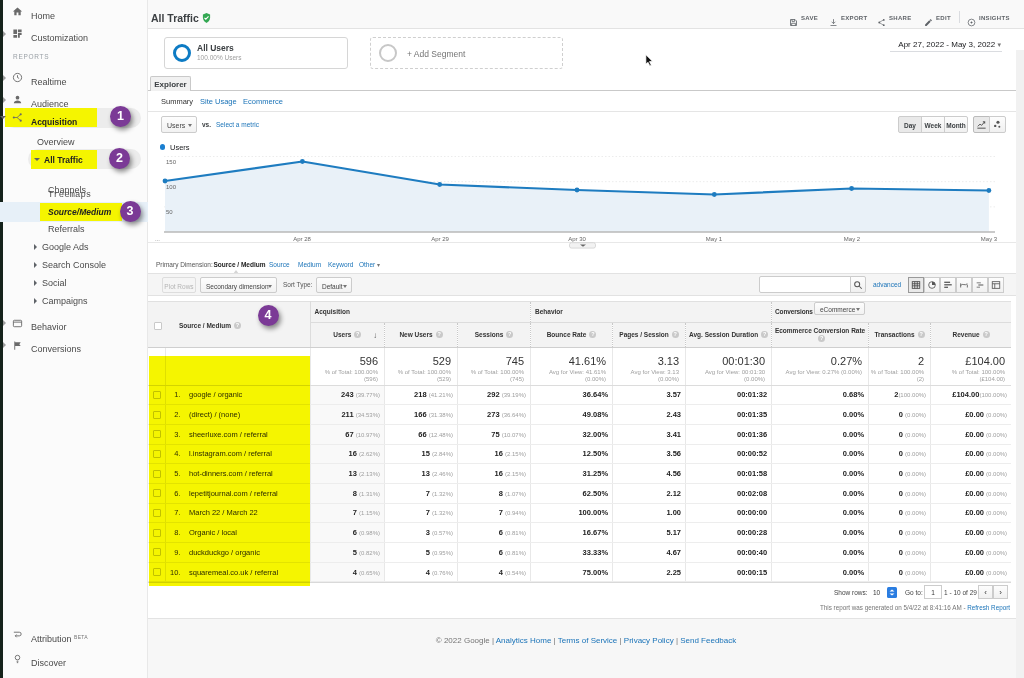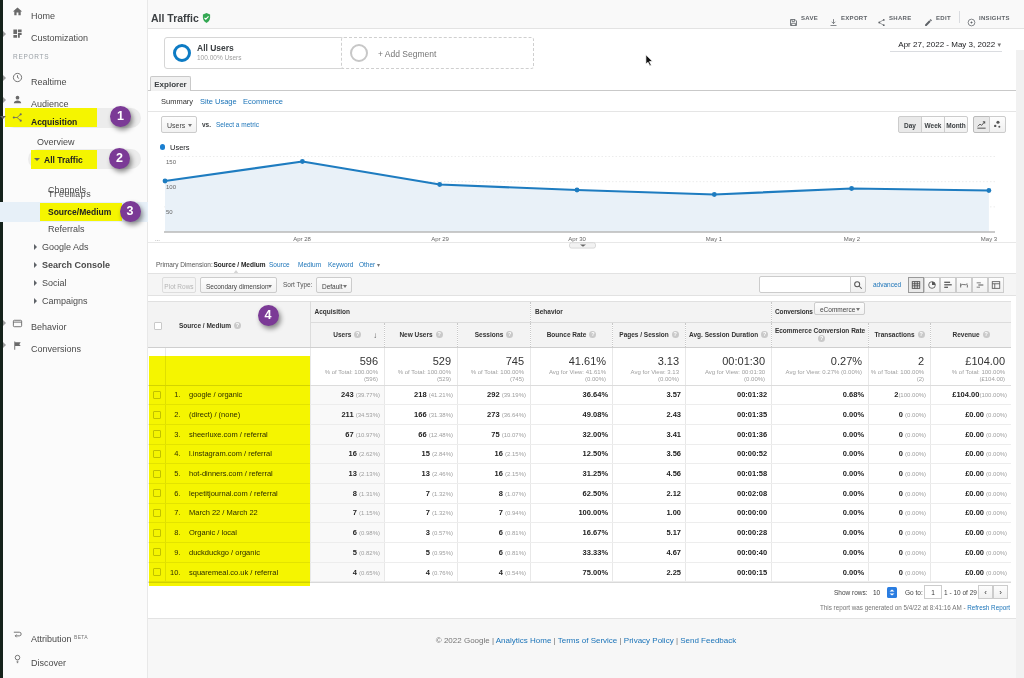--- a/index.html
+++ b/index.html
@@ -27,21 +27,21 @@
 #topbar { left:148px; top:0; width:876px; height:29px; background:#f9f9f9; border-bottom:1px solid #e3e3e3; }
 #title { left:151px; top:12px; font-size:10.5px; font-weight:bold; color:#3c4043; }
 .hact { position:absolute; top:14.5px; font-size:6px; font-weight:bold; letter-spacing:0.3px; color:#5f6368; }
 .hico { position:absolute; top:13px; width:9px; height:9px; color:#5f6368; }
 
 #dater { left:851px; top:40px; width:150px; text-align:right; font-size:8px; color:#202124; position:absolute; }
 #dateu { left:890px; top:51px; width:112px; border-bottom:1px solid #dadce0; position:absolute; }
 
 .segcard { position:absolute; top:37px; height:32px; background:#fff; border-radius:3px; }
 #seg1 { left:164px; width:184px; border:1px solid #d6d6d6; }
-#seg2 { left:341px; width:193px; border:1px dashed #cfcfcf; }
+#seg2 { left:370px; width:193px; border:1px dashed #cfcfcf; }
 .donut { position:absolute; left:8px; top:6px; width:18px; height:18px; border-radius:50%; }
 #seg1 .donut { border:3.5px solid #0d7bc4; }
 #seg2 .donut { border:2px solid #c7c7c7; }
 .segt1 { position:absolute; left:32px; top:4.5px; font-size:8.5px; font-weight:bold; color:#3c4043; }
 .segt2 { position:absolute; left:32px; top:16px; font-size:6.5px; color:#9e9e9e; }
 #seg2 .addseg { position:absolute; left:36px; top:10.5px; font-size:8.5px; color:#757575; }
 
 #tabrow { left:148px; top:76px; width:876px; height:15px; border-bottom:1px solid #c9c9c9; }
 #exptab { left:150px; top:76px; width:41px; height:15px; background:#f1f1f1; border:1px solid #c9c9c9; border-bottom:none; border-radius:2px 2px 0 0; font-size:8px; font-weight:bold; color:#3c4043; text-align:center; line-height:15px; }
 #subtabs { left:148px; top:91px; width:868px; height:21px; border-bottom:1px solid #e5e5e5; background:#fff; }
@@ -172,32 +172,32 @@
 
 <div class="nav" style="top:167.5px;">
     <span class="tx2" style="left:48px;margin-top:12px;">Channels</span>
   </div>
 <div class="nav" style="top:184.5px;">
     <span class="tx2" style="left:48px;font-family:Liberation Mono, monospace;">Treemaps</span>
   </div>
 
 <div id="smrow"></div>
 <div class="ylw" style="left:40px; top:202.5px; width:82px; height:18.5px;"></div>
-<div class="nav" style="top:206.5px;">
+<div class="nav" style="top:206.5px;font-style:italic;">
     <span class="tx2" style="left:48px; top:0; font-weight:bold; color:#222; font-size:8.5px;">Source/Medium</span>
   </div>
 
 <div class="nav" style="top:219px;">
     <span class="tx2" style="left:48px;">Referrals</span>
   </div>
 <div class="nav" style="top:237px;">
     <span class="tx2" style="left:34px;"><span class="rcar"></span>Google Ads</span>
   </div>
 <div class="nav" style="top:255px;">
-    <span class="tx2" style="left:34px;font-weight:bold;"><span class="rcar"></span>Search Console</span>
+    <span class="tx2" style="left:34px;"><span class="rcar"></span>Search Console</span>
   </div>
 <div class="nav" style="top:273px;">
     <span class="tx2" style="left:34px;"><span class="rcar"></span>Social</span>
   </div>
 <div class="nav" style="top:291px;">
     <span class="tx2" style="left:34px;"><span class="rcar"></span>Campaigns</span>
   </div>
 
 <div class="nav" style="top:313px;">
     <span class="car"></span>

